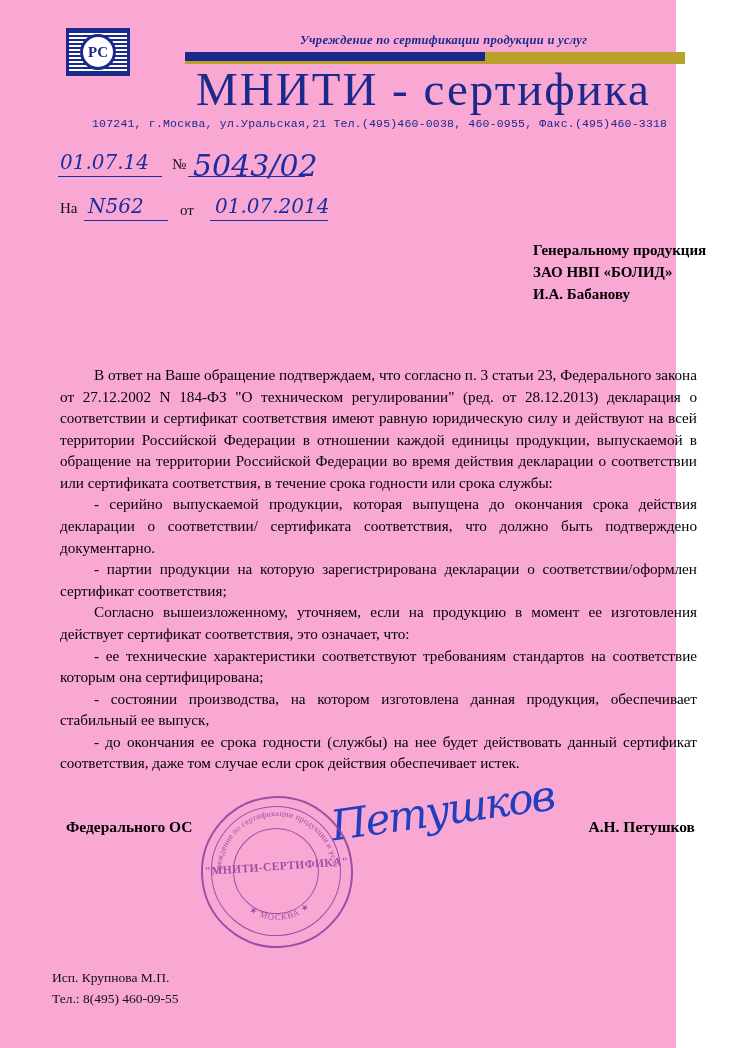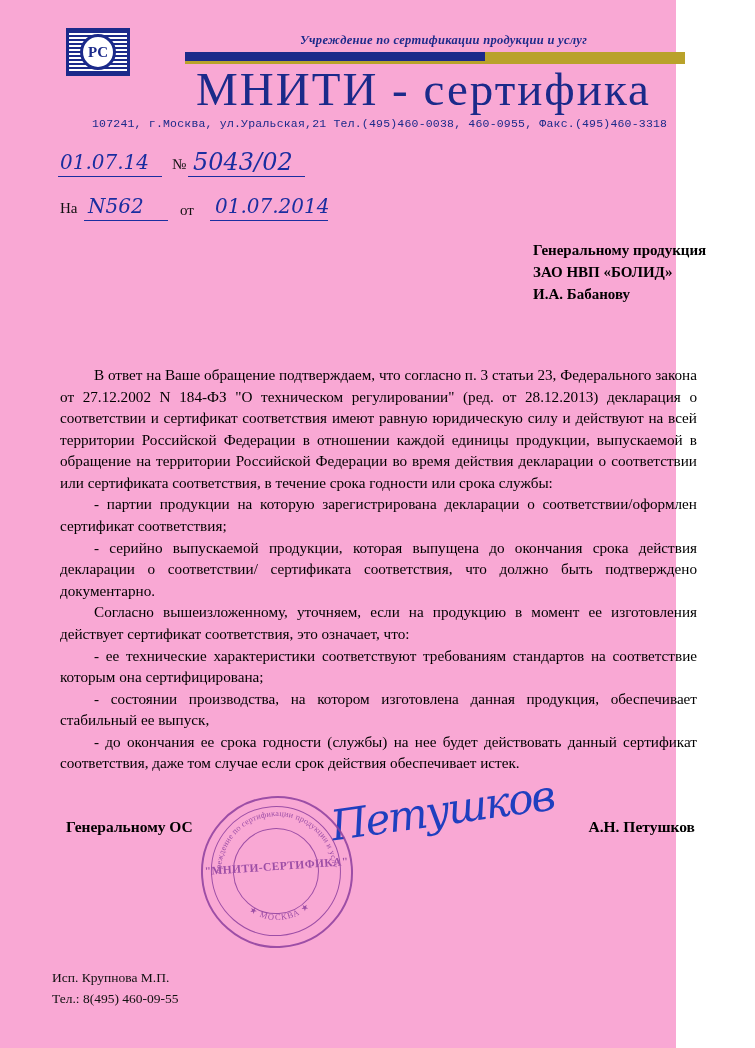--- a/index.html
+++ b/index.html
@@ -275,50 +275,50 @@
     <div class="rulebar2"></div>
     <div class="brand">МНИТИ - сертифика</div>
     <div class="contacts">107241, г.Москва, ул.Уральская,21   Тел.(495)460-0038, 460-0955, Факс.(495)460-3318</div>
   </div>
 
   <div class="hw-block">
     <span class="hw" style="left:0px; top:0px;">01.07.14</span>
     <span class="hw-line" style="left:-2px; top:26px; width:104px;"></span>
 
     <span class="lbl" style="left:112px; top:6px;">№</span>
-    <span class="hw" style="left:133px; top:-2px; font-size:24px;">5043/02</span>
+    <span class="hw" style="left:133px; top:-2px; font-size:30px;">5043/02</span>
     <span class="hw-line" style="left:128px; top:26px; width:117px;"></span>
 
     <span class="lbl" style="left:0px; top:50px;">На</span>
     <span class="hw" style="left:28px; top:44px;">N562</span>
     <span class="hw-line" style="left:24px; top:70px; width:84px;"></span>
 
     <span class="lbl" style="left:120px; top:52px;">от</span>
     <span class="hw" style="left:155px; top:44px;">01.07.2014</span>
     <span class="hw-line" style="left:150px; top:70px; width:118px;"></span>
   </div>
 
   <div class="addressee">
     <div>Генеральному продукция</div>
     <div>ЗАО НВП «БОЛИД»</div>
     <div>И.А. Бабанову</div>
   </div>
 
   <div class="body-text">
     <p>В ответ на Ваше обращение подтверждаем, что согласно п. 3 статьи 23, Федерального закона от 27.12.2002 N 184-ФЗ "О техническом регулировании" (ред. от 28.12.2013) декларация о соответствии и сертификат соответствия имеют равную юридическую силу и действуют на всей территории Российской Федерации в отношении каждой единицы продукции, выпускаемой в обращение на территории Российской Федерации во время действия декларации о соответствии или сертификата соответствия, в течение срока годности или срока службы:</p>
+    <p class="dash">- серийно выпускаемой продукции, которая выпущена до окончания срока действия декларации о соответствии/ сертификата соответствия, что должно быть подтверждено документарно.</p>
     <p class="dash">- партии продукции на которую зарегистрирована декларации о соответствии/оформлен сертификат соответствия;</p>
-    <p class="dash">- серийно выпускаемой продукции, которая выпущена до окончания срока действия декларации о соответствии/ сертификата соответствия, что должно быть подтверждено документарно.</p>
     <p>Согласно вышеизложенному, уточняем, если на продукцию в момент ее изготовления действует сертификат соответствия, это означает, что:</p>
     <p class="dash">- ее технические характеристики соответствуют требованиям стандартов на соответствие которым она сертифицирована;</p>
     <p class="dash">- состоянии производства, на котором изготовлена данная продукция, обеспечивает стабильный ее выпуск,</p>
     <p class="dash">- до окончания ее срока годности (службы) на нее будет действовать данный сертификат соответствия, даже  том случае если срок действия обеспечивает истек.</p>
   </div>
 
   <div class="sig-row">
-    <div class="sig-left">Генеральному ОС</div>
+    <div class="sig-left">Федерального ОС</div>
     <div class="sig-right">А.Н. Петушков</div>
   </div>
 
   <div class="signature">Петушков</div>
 
   <div class="stamp">
     <div class="ring2"></div>
     <div class="ring3"></div>
     <svg class="stamp-arc" viewBox="0 0 148 148">
       <defs>

